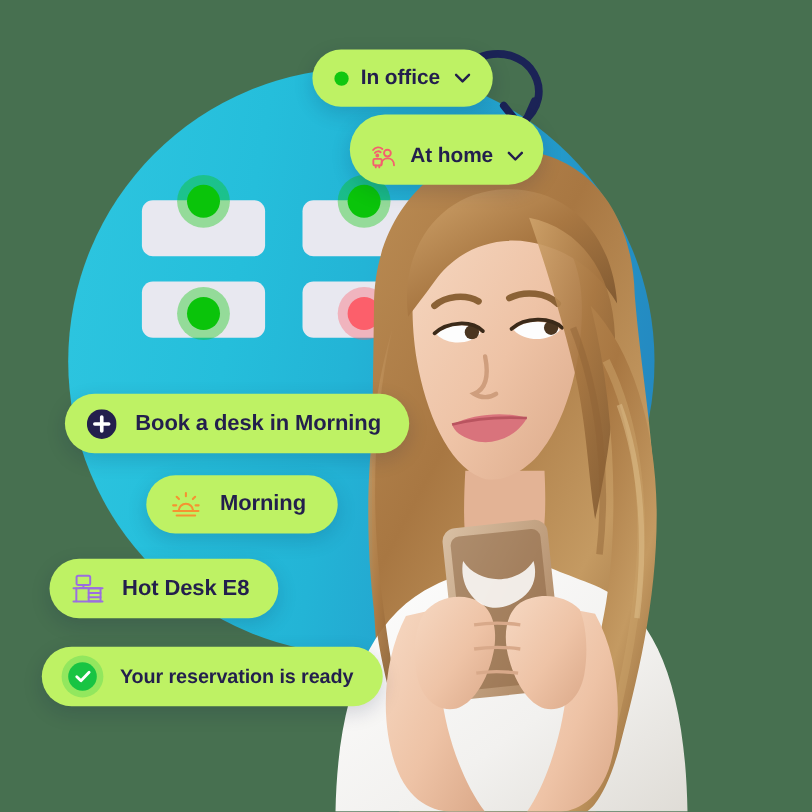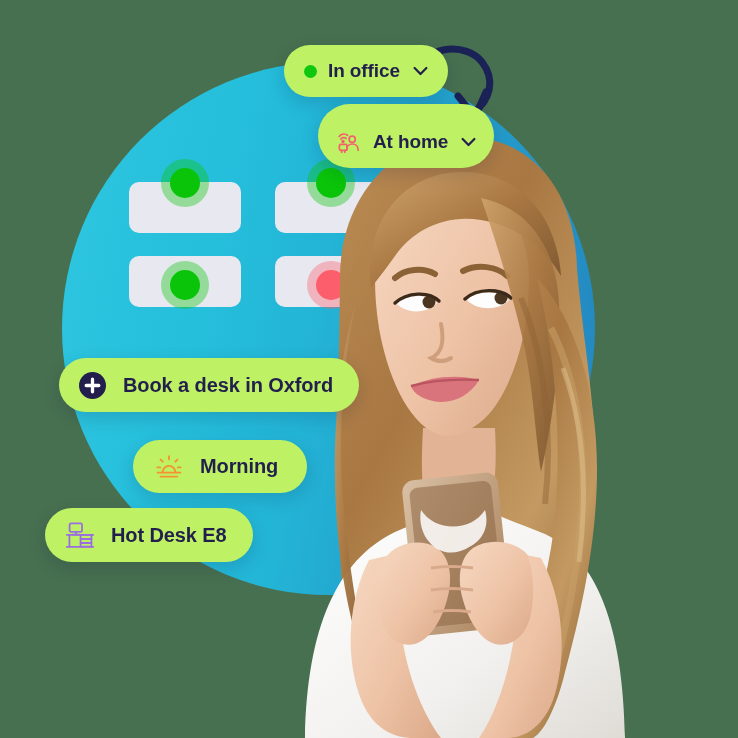--- a/index.html
+++ b/index.html
@@ -63,21 +63,21 @@
   }
   .chip .label{letter-spacing:-.1px;}
   .chip .ic{display:flex;align-items:center;justify-content:center;flex:none;}
 
   .chip-inoffice{left:284px;top:45px;height:52px;padding:0 20px 0 20px;gap:11px;font-size:19px;}
   .chip-inoffice .statusdot{width:13px;height:13px;border-radius:50%;background:#10c710;flex:none;}
 
   .chip-athome{left:318px;top:104px;height:52px;padding:12px 18px 0 18px;gap:11px;font-size:19px;}
 
   .chip-book{left:59px;top:358px;height:54px;padding:0 26px 0 20px;gap:17px;font-size:20px;}
-  .chip-morning{left:133px;top:432px;height:53px;padding:0 29px 0 22px;gap:17px;font-size:20px;margin-top:8px;}
+  .chip-morning{left:133px;top:432px;height:53px;padding:0 29px 0 22px;gap:17px;font-size:20px;}
   .chip-desk{left:45px;top:508px;height:54px;padding:0 26px 0 20px;gap:16px;font-size:20px;}
   .chip-ready{left:38px;top:588px;height:54px;padding:0 27px 0 18px;gap:15px;font-size:18px;}
 
   .chev{flex:none;margin-left:2px;}
 
   .checkglow{position:relative;width:38px;height:38px;flex:none;}
   .checkglow .halo{position:absolute;inset:0;border-radius:50%;background:#1ecb4f;opacity:.27;}
   .checkglow .core{position:absolute;left:6px;top:6px;width:26px;height:26px;border-radius:50%;background:#18c443;
     display:flex;align-items:center;justify-content:center;}
 
@@ -252,21 +252,21 @@
     </span>
   </div>
 
   <div class="chip chip-book">
     <span class="ic">
       <svg width="27" height="27" viewBox="0 0 27 27" xmlns="http://www.w3.org/2000/svg">
         <circle cx="13.5" cy="13.5" r="13.5" fill="#231f4d"></circle>
         <path d="M13.5 7.2 L13.5 19.8 M7.2 13.5 L19.8 13.5" stroke="#ffffff" stroke-width="3.3" stroke-linecap="round"></path>
       </svg>
     </span>
-    <span class="label">Book a desk in Oxford</span>
+    <span class="label">Book a desk in Morning</span>
   </div>
 
   <div class="chip chip-morning">
     <span class="ic">
       <svg width="28" height="26" viewBox="0 0 28 26" xmlns="http://www.w3.org/2000/svg">
         <g stroke="#f59331" stroke-width="1.9" fill="none" stroke-linecap="round">
           <path d="M14 2.2 L14 5.2"></path>
           <path d="M5.6 5.6 L7.7 7.7"></path>
           <path d="M22.4 5.6 L20.3 7.7"></path>
           <path d="M2.4 13.4 L5.2 13.4"></path>
@@ -292,14 +292,25 @@
           <rect x="15.6" y="13.8" width="10.8" height="11.8"></rect>
           <path d="M15.6 18 L26.4 18"></path>
           <path d="M15.6 22 L26.4 22"></path>
           <path d="M1.8 25.8 L28.2 25.8"></path>
         </g>
       </svg>
     </span>
     <span class="label">Hot Desk E8</span>
   </div>
 
+  <div class="chip chip-ready">
+    <span class="checkglow">
+      <span class="halo"></span>
+      <span class="core">
+        <svg width="15" height="12" viewBox="0 0 15 12" xmlns="http://www.w3.org/2000/svg">
+          <path d="M1.8 6.2 L5.6 9.8 L13 2.2" stroke="#ffffff" stroke-width="2.6" fill="none" stroke-linecap="round" stroke-linejoin="round"></path>
+        </svg>
+      </span>
+    </span>
+    <span class="label">Your reservation is ready</span>
+  </div>
 
 </div>
 
 </body></html>

